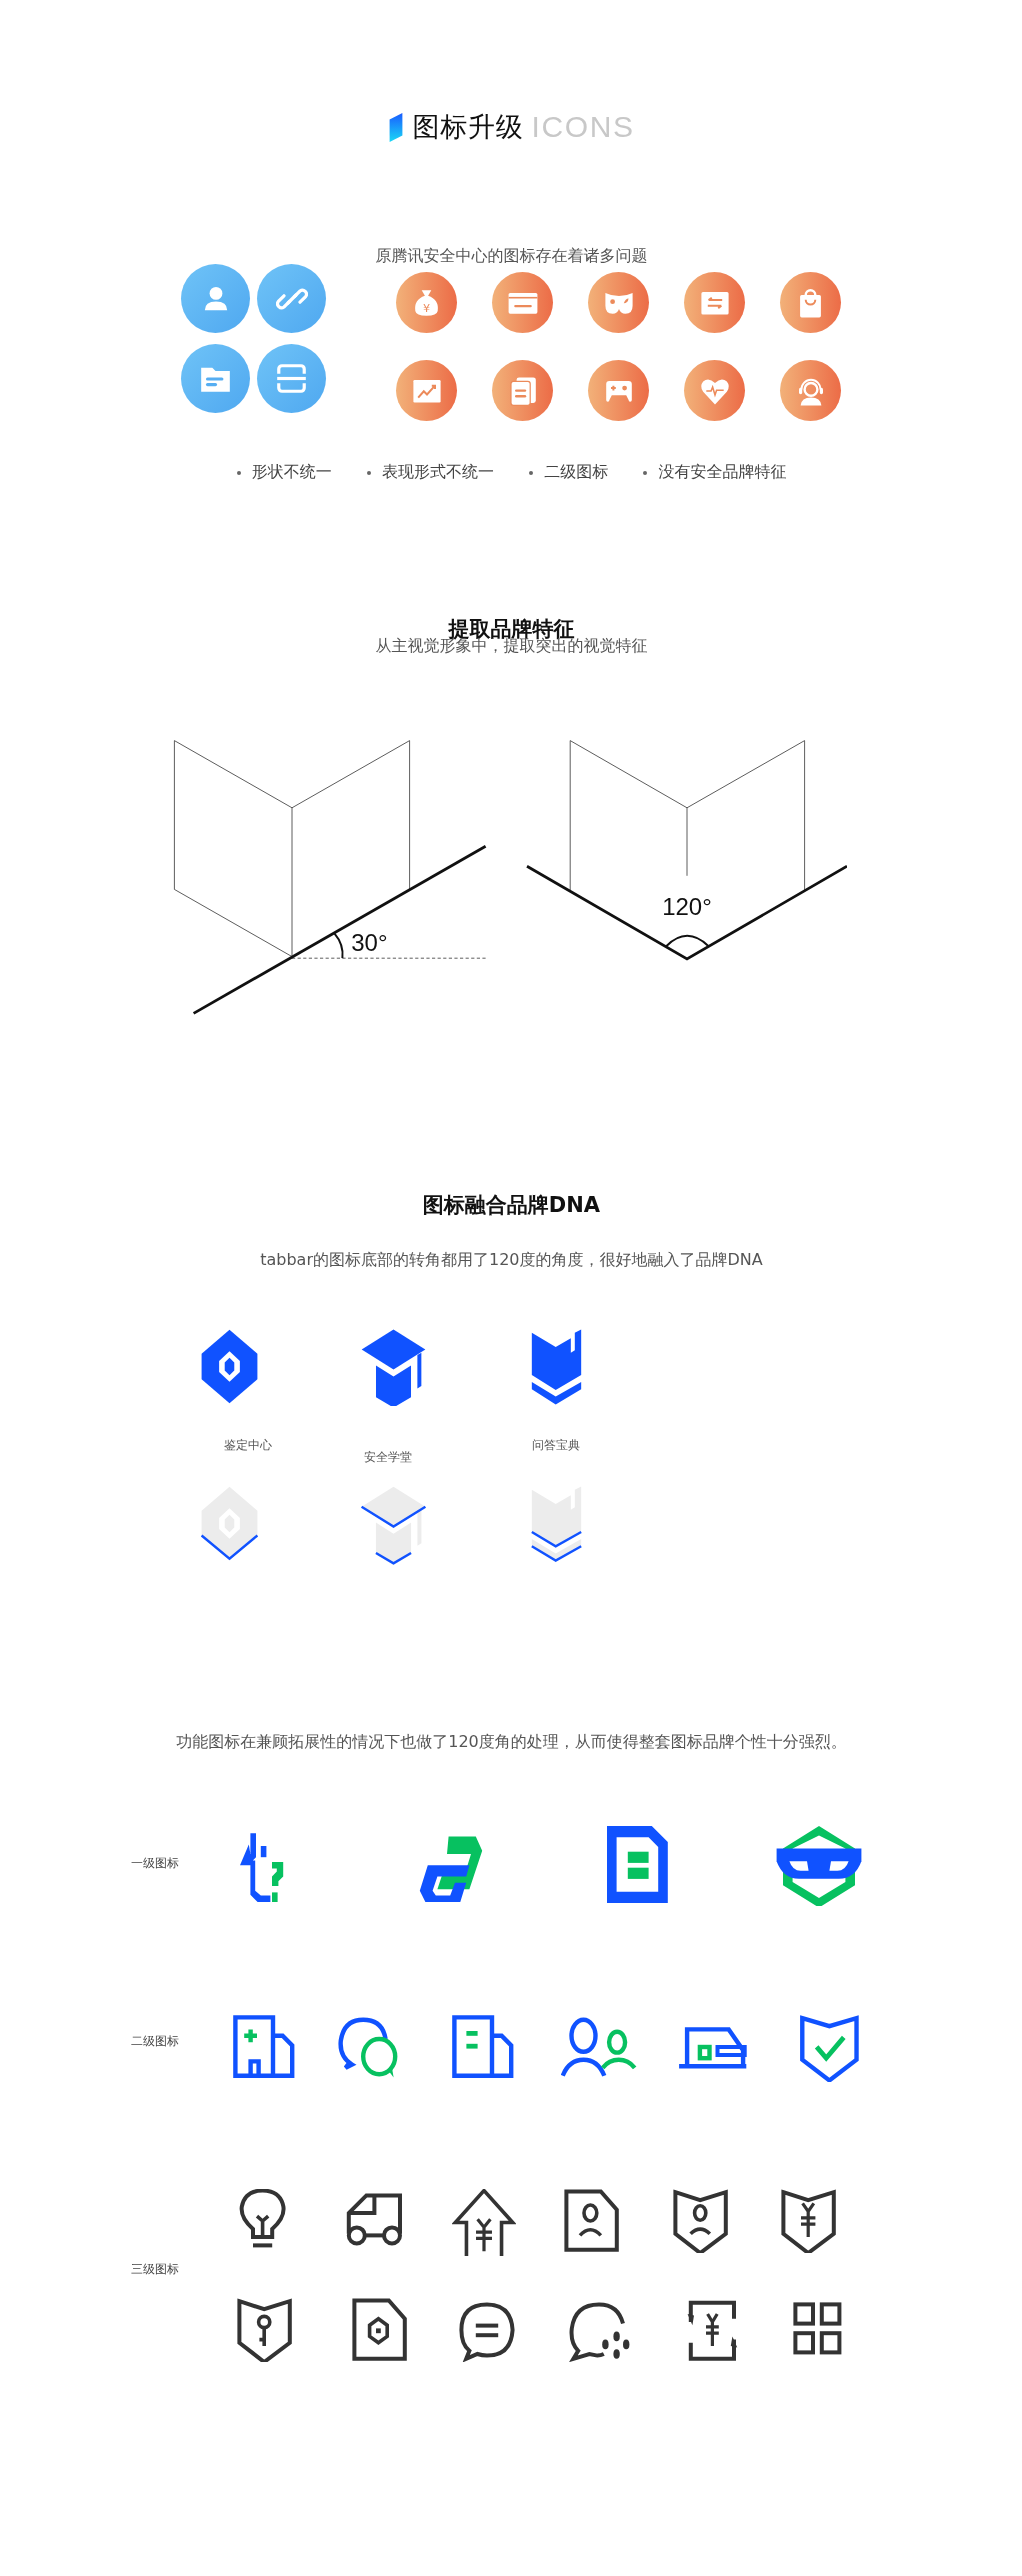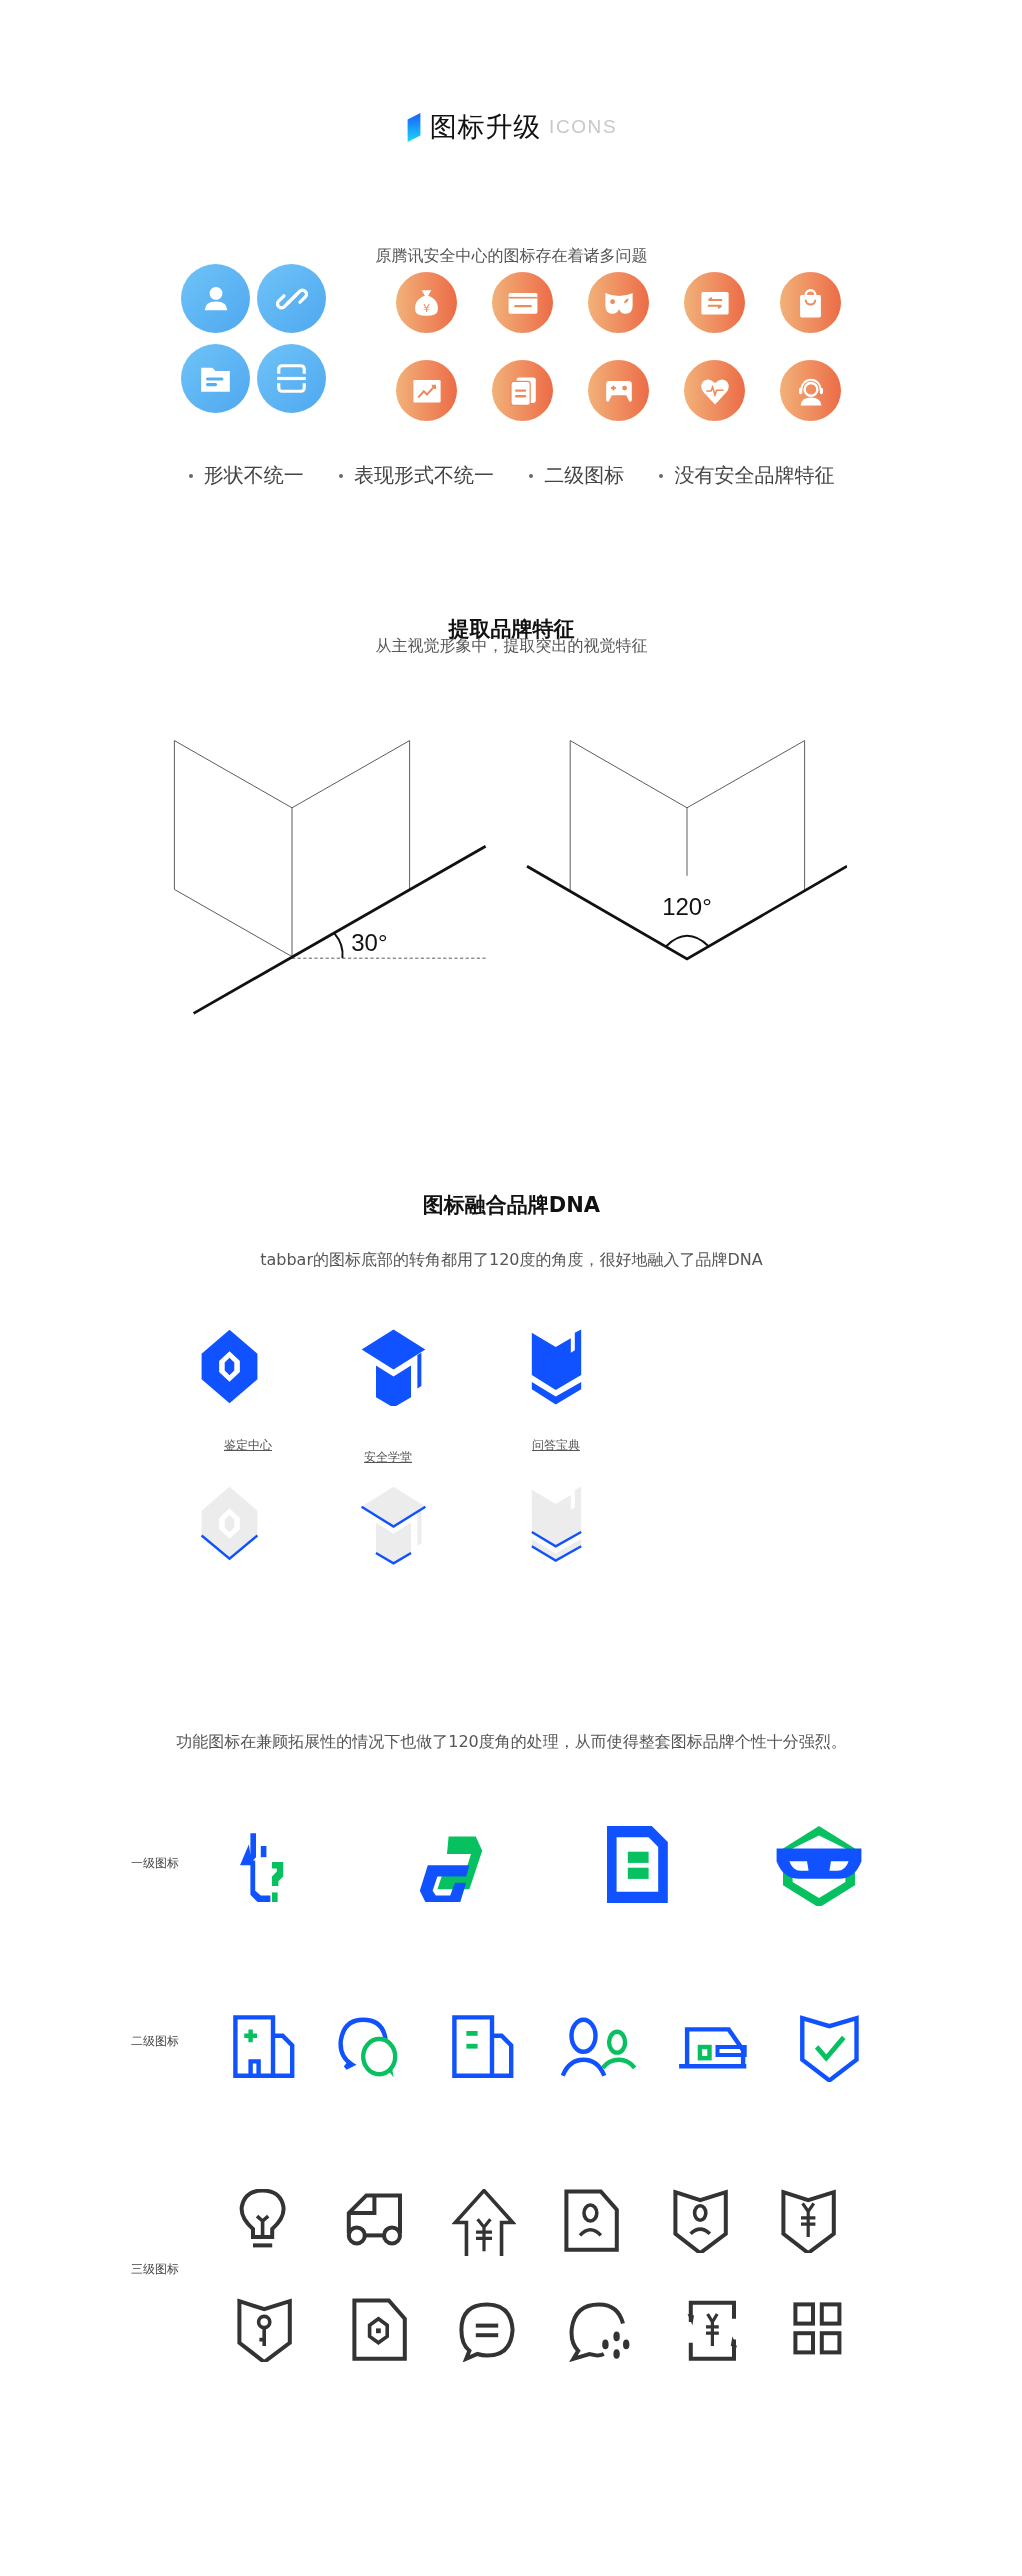--- a/index.html
+++ b/index.html
@@ -5,35 +5,35 @@
   * { margin: 0; padding: 0; box-sizing: border-box; }
   html, body { width: 1023px; background: #ffffff; }
   body { position: relative; height: 2576px; font-family: "DejaVu Sans", "Liberation Sans", sans-serif; color: #333; overflow-x: hidden; }
   .abs { position: absolute; }
   .center-text { position: absolute; left: 0; width: 1023px; text-align: center; }
 
   
   .hdr { position: absolute; top: 109px; left: 0; width: 1023px; display: flex; justify-content: center; align-items: center; gap: 8px; }
   .hdr .mark { width: 16px; height: 29px; }
   .hdr .title { font-size: 27px; font-weight: normal; color: #111; letter-spacing: 0.8px; }
-  .hdr .sub { font-size: 19px; color: #c8c8c8; letter-spacing: 1.6px; font-family: "Liberation Sans", sans-serif; }
+  .hdr .sub { font-size: 30px; color: #c8c8c8; letter-spacing: 1.6px; font-family: "Liberation Sans", sans-serif; }
   .desc { font-size: 16px; color: #555; }
   .sec-title { font-size: 21px; color: #111; font-weight: bold; }
 
   
   .circ { position: absolute; width: 69px; height: 69px; border-radius: 50%; display: flex; align-items: center; justify-content: center; }
   .blue-c { background: linear-gradient(135deg, #6fc3f7 0%, #4fa8f0 100%); }
   .orange-c { background: linear-gradient(90deg, #f2b179 0%, #ec6c47 100%); width: 61px; height: 61px; }
   .circ svg { display: block; }
 
-  .bullets { position: absolute; top: 462px; left: 0; width: 1023px; display: flex; justify-content: center; gap: 35px; font-size: 20px; color: #444; }
+  .bullets { position: absolute; top: 462px; left: 0; width: 1023px; display: flex; justify-content: center; gap: 35px; font-size: 16px; color: #444; }
   .bullets .b { display: flex; align-items: center; gap: 11.2px; }
   .bullets .dot { width: 4px; height: 4px; background: #666; border-radius: 50%; }
 
-  .label-sm { font-size: 12px; color: #555; position: absolute; text-align: center; width: 128px; text-decoration: underline; }
+  .label-sm { font-size: 12px; color: #555; position: absolute; text-align: center; width: 128px; }
   .row-label { font-size: 12px; color: #444; position: absolute; left: 131px; }
 </style>
 </head>
 <body>
 
 
 
 
 <div class="hdr">
   <svg class="mark" viewBox="0 0 20 36">

